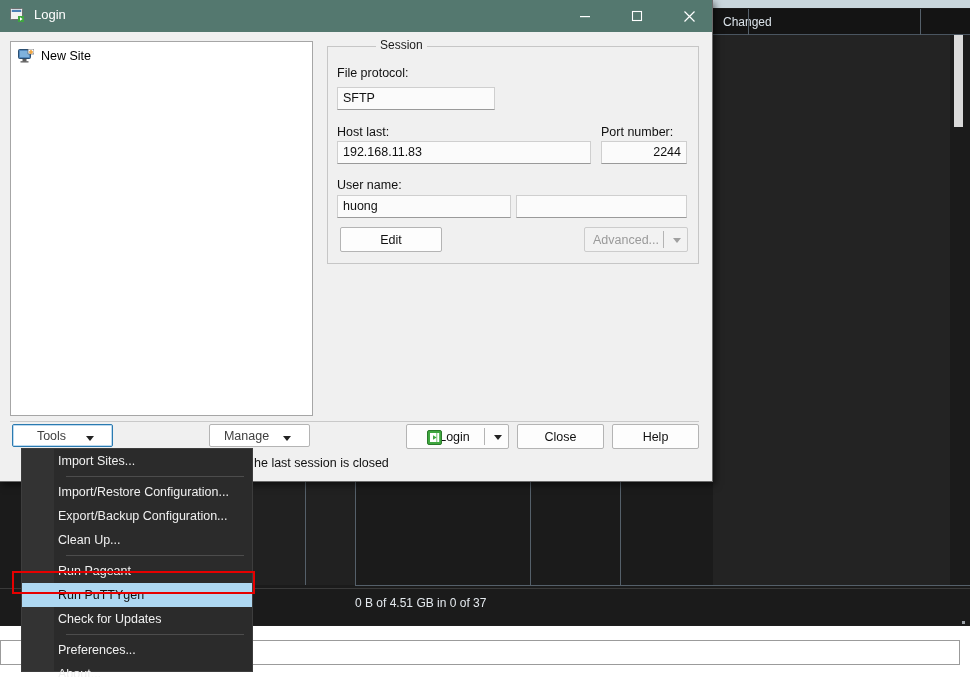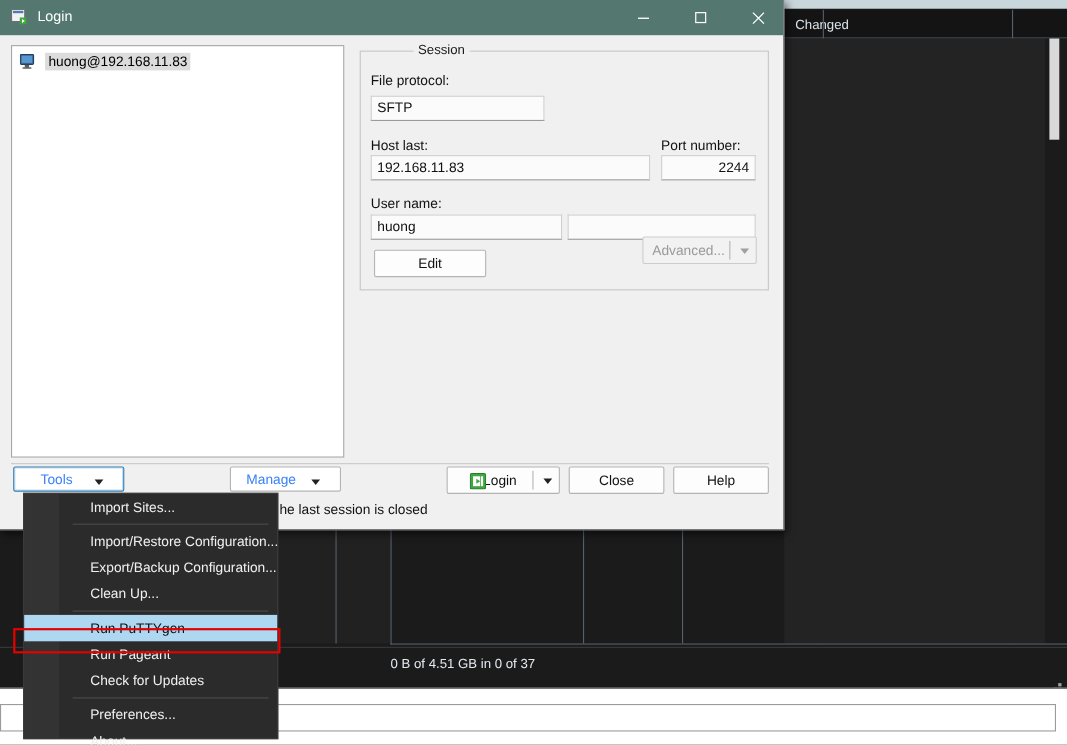--- a/index.html
+++ b/index.html
@@ -111,42 +111,42 @@
   }
   .pbtn.disabled { color: #9a9a9a; background: #f2f2f2; border-color: #ccc; }
   .pbtn.split { justify-content: center; }
   .split-div { position: absolute; right: 23px; top: 3px; bottom: 3px; width: 1px; background: #b4b4b4; }
   .caret { width: 0; height: 0; border-left: 4.5px solid transparent; border-right: 4.5px solid transparent; border-top: 5px solid #222; }
   .caret.dim { border-top-color: #a0a0a0; }
 
   .dropbtn {
     position: absolute; box-sizing: border-box;
     background: #ffffff; border: 1px solid #b4b4b4; border-radius: 2px;
-    font-size: 12.5px; color: #3b82f6;
+    font-size: 12.5px; color: #404040;
     display: flex; align-items: center; justify-content: center;
   }
   .dropbtn.focused { border: 1px solid #2a7ab0; box-shadow: inset 0 0 0 1px #bcd9ef; }
   .dropbtn .caret { position: absolute; right: 18px; top: 11px; }
 
   .sep-line { position: absolute; left: 10px; top: 421px; width: 689px; height: 1px; background: #c9c9c9; }
 
   .chk-label {
     position: absolute; left: 176px; top: 456px; font-size: 12.5px; color: #111;
     white-space: nowrap;
   }
 
   
   .menu {
     position: absolute; left: 21px; top: 448px; width: 232px; height: 224px;
     background: #2b2b2b; border: 1px solid #3d3d3d; box-sizing: border-box;
   }
   .menu-gutter { position: absolute; left: 0; top: 0; width: 32px; height: 100%; background: #333333; }
   .menu-item {
     position: relative; height: 24px; line-height: 24px;
-    color: #f0f0f0; font-size: 12.5px; padding-left: 60px; box-sizing: border-box;
+    color: #f0f0f0; font-size: 12.5px; padding-left: 36px; box-sizing: border-box;
     white-space: nowrap;
   }
   .menu-item.highlight { background: #aed8f2; color: #101010; }
   .menu-sep { height: 1px; background: #4c4c4c; margin: 3px 8px 3px 44px; }
   .annot-rect {
     position: absolute; left: 12px; top: 571px; width: 243px; height: 23px;
     border: 2px solid #e60000; box-sizing: border-box; pointer-events: none;
   }
 </style>
 </head>
@@ -219,30 +219,32 @@
           </svg>
       </div>
       <div class="winbtn btn-close">
         <svg width="13" height="13" viewBox="0 0 13 13">
           <path d="M1.5 1.5 L11.5 11.5 M11.5 1.5 L1.5 11.5" stroke="#ffffff" stroke-width="1.2"></path>
         </svg>
       </div>
     </div>
 
     <div class="sites-list">
-      <div class="site-row selected">
+      <div class="site-row">
         <span class="mon-icon">
           <svg width="16" height="14" viewBox="0 0 16 14">
-            <rect x="0.5" y="0.5" width="12" height="9" rx="1" fill="#3c6e9f" stroke="#22415f"></rect>
-            <rect x="1.8" y="1.8" width="9.4" height="6.4" fill="#5a97cf"></rect>
+            <rect x="0.5" y="0.5" width="12" height="9" rx="1" fill="#4a7fb5" stroke="#2b4f72"></rect>
+            <rect x="1.8" y="1.8" width="9.4" height="6.4" fill="#7fb2dd"></rect>
             <rect x="4.5" y="10" width="4" height="2.6" fill="#5c5c5c"></rect>
             <rect x="2.5" y="12.2" width="8" height="1.3" fill="#5c5c5c"></rect>
+            <path d="M10 0 l6 0 0 5 -6 0 z" fill="#ffffff" stroke="#5c5c5c" stroke-width="0.7"></path>
+            <path d="M12.2 1 l1.6 0 0 1.2 1.2 0 0 1.6 -1.2 0 0 1.2 -1.6 0 0 -1.2 -1.2 0 0 -1.6 1.2 0 z" fill="#f2a43c"></path>
           </svg>
         </span>
-        <span class="lbl">huong@192.168.11.83</span>
+        <span class="lbl">New Site</span>
       </div>
     </div>
 
     <div class="groupbox"></div>
     <div class="group-legend">Session</div>
 
     <div class="fld-label" style="left:337px; top:66px;">File protocol:</div>
     <div class="tbox" style="left:337px; top:87px; width:158px;">
       <span>SFTP</span>
     </div>
@@ -263,21 +265,21 @@
     </div>
 
     <div class="fld-label" style="left:516px; top:194px;">Password:</div>
     <div class="tbox empty" style="left:516px; top:195px; width:171px;" title="">
       <span></span>
     </div>
 
     <div class="pbtn" style="left:340px; top:227px; width:102px; height:25px;text-align:right;">
       <span>Edit</span>
     </div>
-    <div class="pbtn split disabled" style="left:584px; top:215px; width:104px; height:25px;">
+    <div class="pbtn split disabled" style="left:584px; top:227px; width:104px; height:25px;">
       <span style="margin-right:20px;">Advanced...</span>
       <span class="split-div"></span>
       <span class="caret dim" style="position:absolute; right:6px; top:10px;"></span>
     </div>
 
     <div class="sep-line"></div>
 
     <div class="dropbtn focused" style="left:12px; top:424px; width:101px; height:23px;">
       <span style="margin-right:22px;">Tools</span>
       <span class="caret"></span>
@@ -312,22 +314,22 @@
   </div>
 
   <div class="menu" id="tools-menu">
     <div class="menu-gutter"></div>
   <div class="menu-item"><span>Import Sites...</span></div>
       <div class="menu-sep"></div>
       <div class="menu-item"><span>Import/Restore Configuration...</span></div>
       <div class="menu-item"><span>Export/Backup Configuration...</span></div>
       <div class="menu-item"><span>Clean Up...</span></div>
       <div class="menu-sep"></div>
+      <div class="menu-item"><span>Run Pageant</span></div>
       <div class="menu-item highlight"><span>Run PuTTYgen</span></div>
-      <div class="menu-item"><span>Run Pageant</span></div>
       <div class="menu-item"><span>Check for Updates</span></div>
       <div class="menu-sep"></div>
       <div class="menu-item"><span>Preferences...</span></div>
       <div class="menu-item"><span>About...</span></div>
     </div>
   <div class="annot-rect"></div>
 
 </div>
 
 </body></html>

